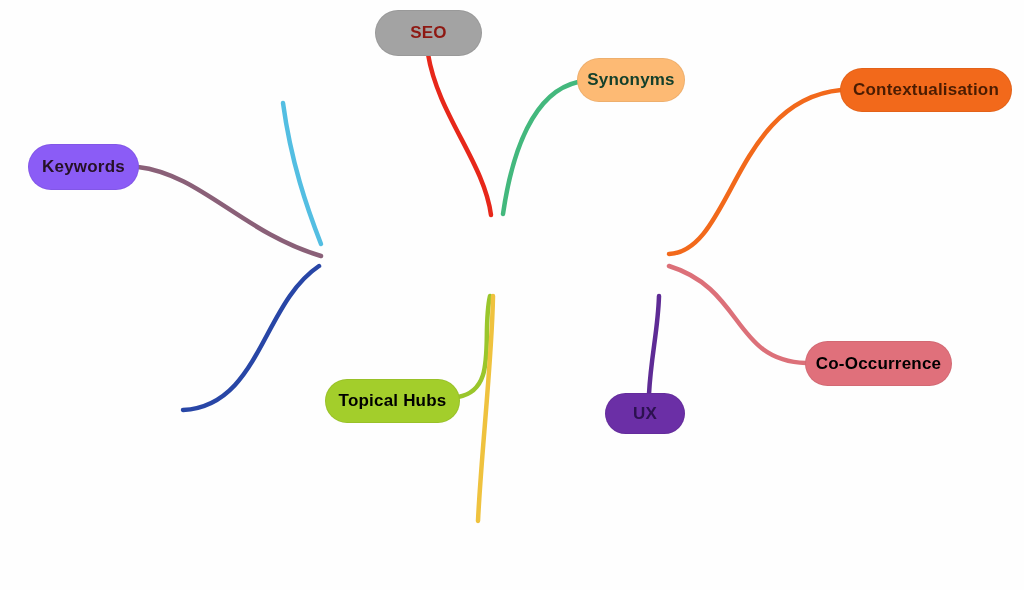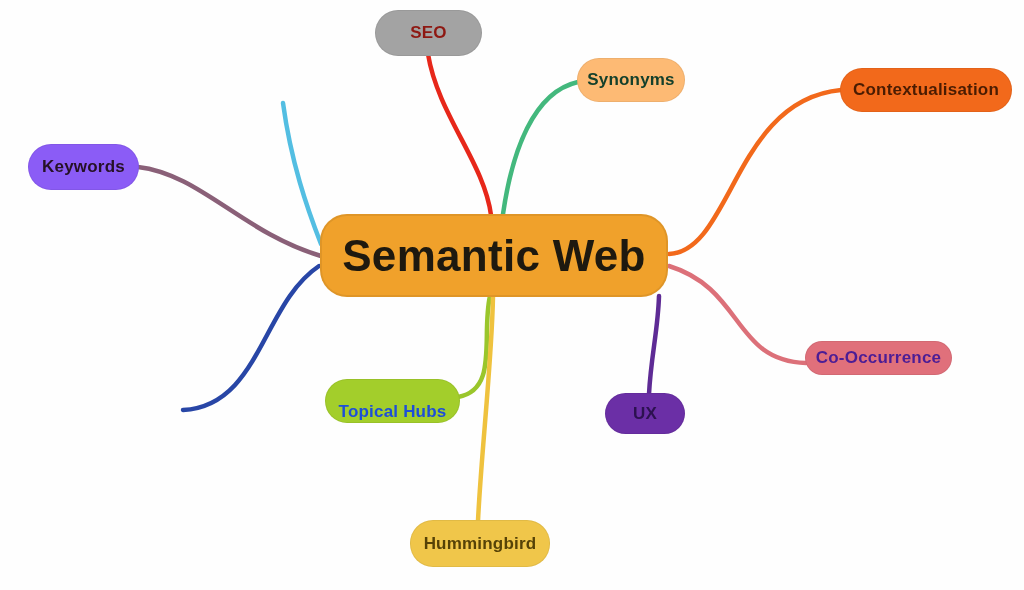--- a/index.html
+++ b/index.html
@@ -40,40 +40,34 @@
       <path d="M283,103 C291,162 307,208 321,244" fill="none" stroke="#53BEE2" stroke-width="4.5" stroke-linecap="round"></path>
       <path d="M578,82 C533,92 512,152 503,214" fill="none" stroke="#43B87D" stroke-width="4.5" stroke-linecap="round"></path>
       <path d="M669,254 C732,251 734,100 841,90" fill="none" stroke="#F2691B" stroke-width="4.5" stroke-linecap="round"></path>
       <path d="M138,167 C200,174 243,233 321,256" fill="none" stroke="#8A6078" stroke-width="4.5" stroke-linecap="round"></path>
       <path d="M669,266 C744,289 733,361 806,363" fill="none" stroke="#DC7079" stroke-width="4.5" stroke-linecap="round"></path>
       <path d="M319,266 C262,304 260,406 183,410" fill="none" stroke="#2846A6" stroke-width="4.5" stroke-linecap="round"></path>
       <path d="M490,296 C481,335 499,390 458,397" fill="none" stroke="#9AC62B" stroke-width="4.5" stroke-linecap="round"></path>
       <path d="M659,296 C658,330 651,356 649,394" fill="none" stroke="#5E2B95" stroke-width="4.5" stroke-linecap="round"></path>
       <path d="M493,296 C492,360 481,455 478,521" fill="none" stroke="#EFC23E" stroke-width="4.5" stroke-linecap="round"></path>
     </svg>
-  <div class="node center" style="left: 320px; top: 214px; width: 348px; height: 83px; background: rgb(240, 161, 43); color: rgb(30, 25, 15);">
-    <span class="label">Semantic Web</span>
-  </div>
 <div class="node" style="left: 375px; top: 10px; width: 107px; height: 46px; background: #a3a3a3; color: rgb(142, 24, 18);">
       <span class="label">SEO</span>
     </div>
     <div class="node" style="left: 577px; top: 58px; width: 108px; height: 44px; background: #fdba74; color: rgb(20, 64, 43);">
       <span class="label">Synonyms</span>
     </div>
     <div class="node" style="left: 840px; top: 68px; width: 172px; height: 44px; background: rgb(242, 105, 27); color: rgb(74, 28, 2);">
       <span class="label">Contextualisation</span>
     </div>
     <div class="node" style="left: 28px; top: 144px; width: 111px; height: 46px; background: #8b5cf6; color: rgb(38, 17, 38);">
       <span class="label">Keywords</span>
     </div>
-    <div class="node" style="left: 805px; top: 341px; width: 147px; height: 34px; background: rgb(224, 112, 123); color: #4c1d95;">
+    <div class="node" style="left: 805px; top: 341px; width: 147px; height: 45px; background: rgb(224, 112, 123); color: #000000;">
       <span class="label">Co-Occurrence</span>
     </div>
-    <div class="node" style="left: 325px; top: 379px; width: 135px; height: 44px; background: rgb(163, 206, 43); color: #1d4ed8; align-items: flex-end;">
+    <div class="node" style="left: 325px; top: 379px; width: 135px; height: 44px; background: rgb(163, 206, 43); color: #000000;">
       <span class="label">Topical Hubs</span>
     </div>
     <div class="node" style="left: 605px; top: 393px; width: 80px; height: 41px; background: rgb(107, 47, 166); color: rgb(44, 17, 80);">
       <span class="label">UX</span>
     </div>
-    <div class="node" style="left: 410px; top: 520px; width: 140px; height: 47px; background: rgb(240, 198, 74); color: rgb(86, 66, 7);">
-      <span class="label">Hummingbird</span>
-    </div>
   </div>
 
 </body></html>

